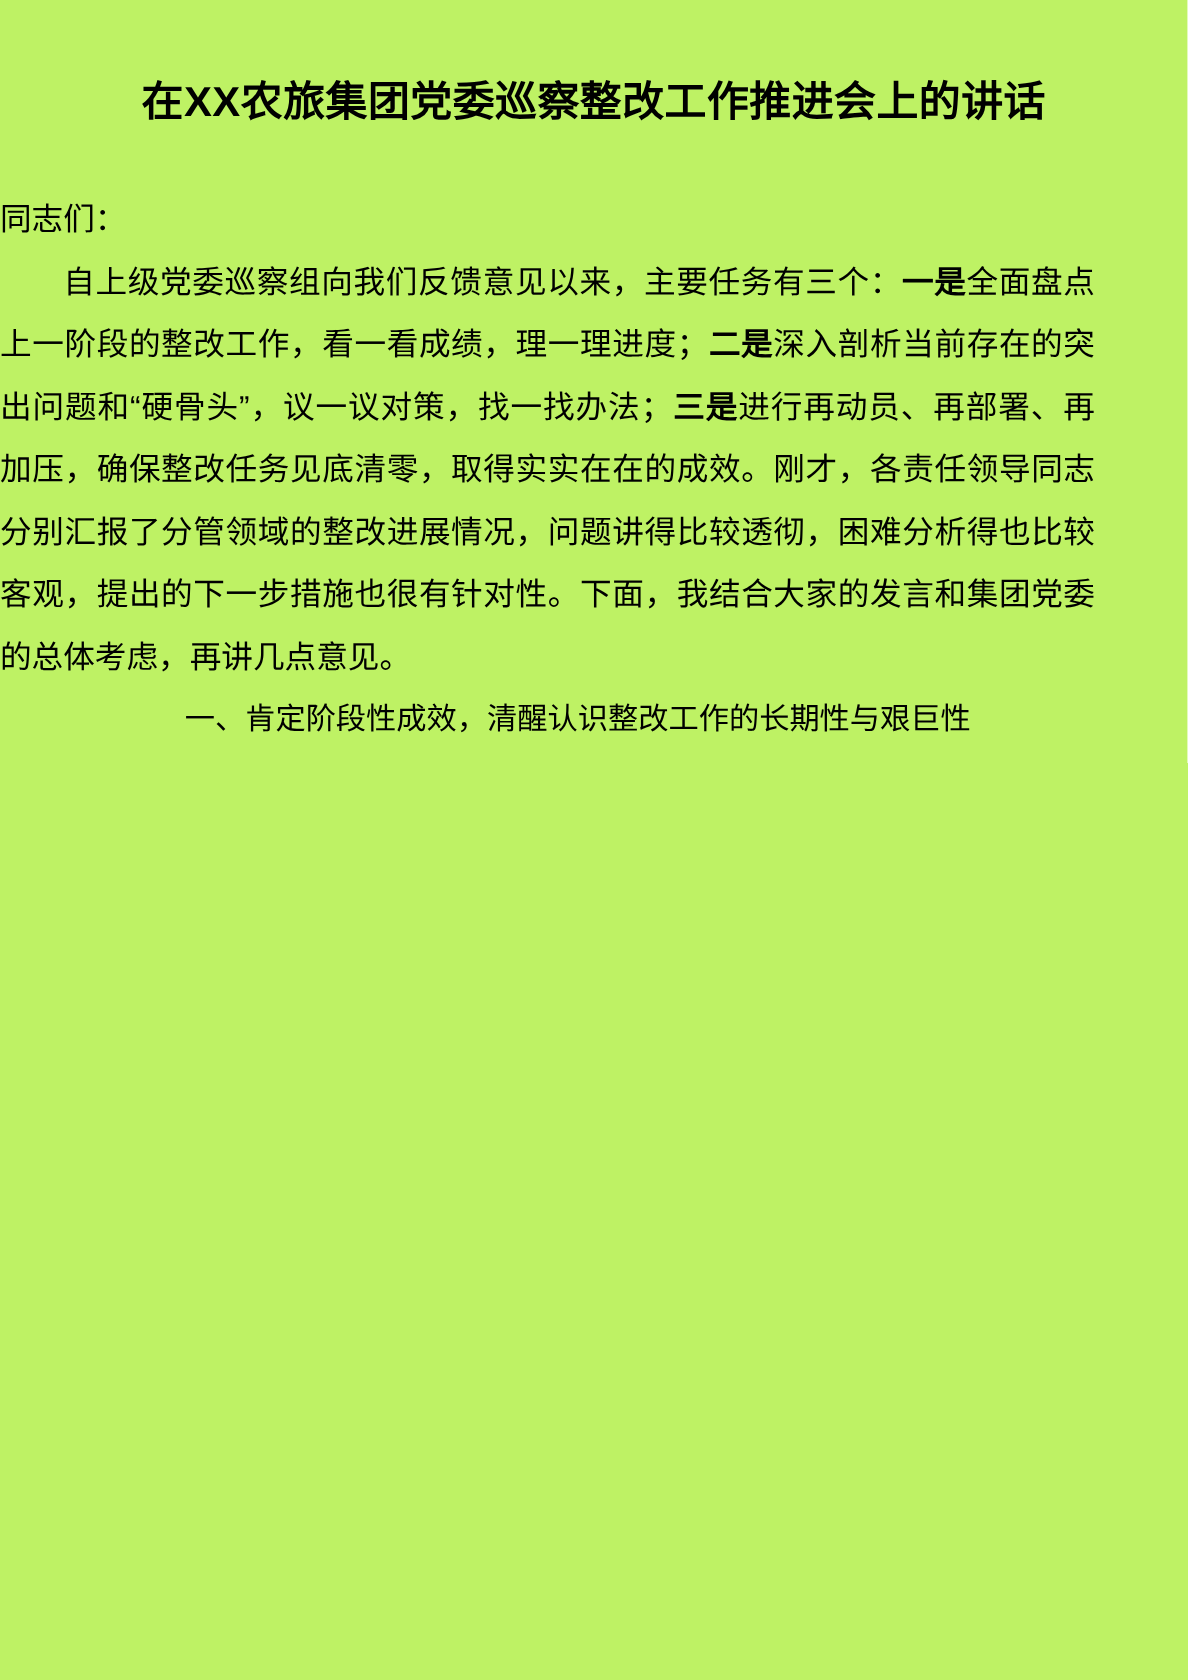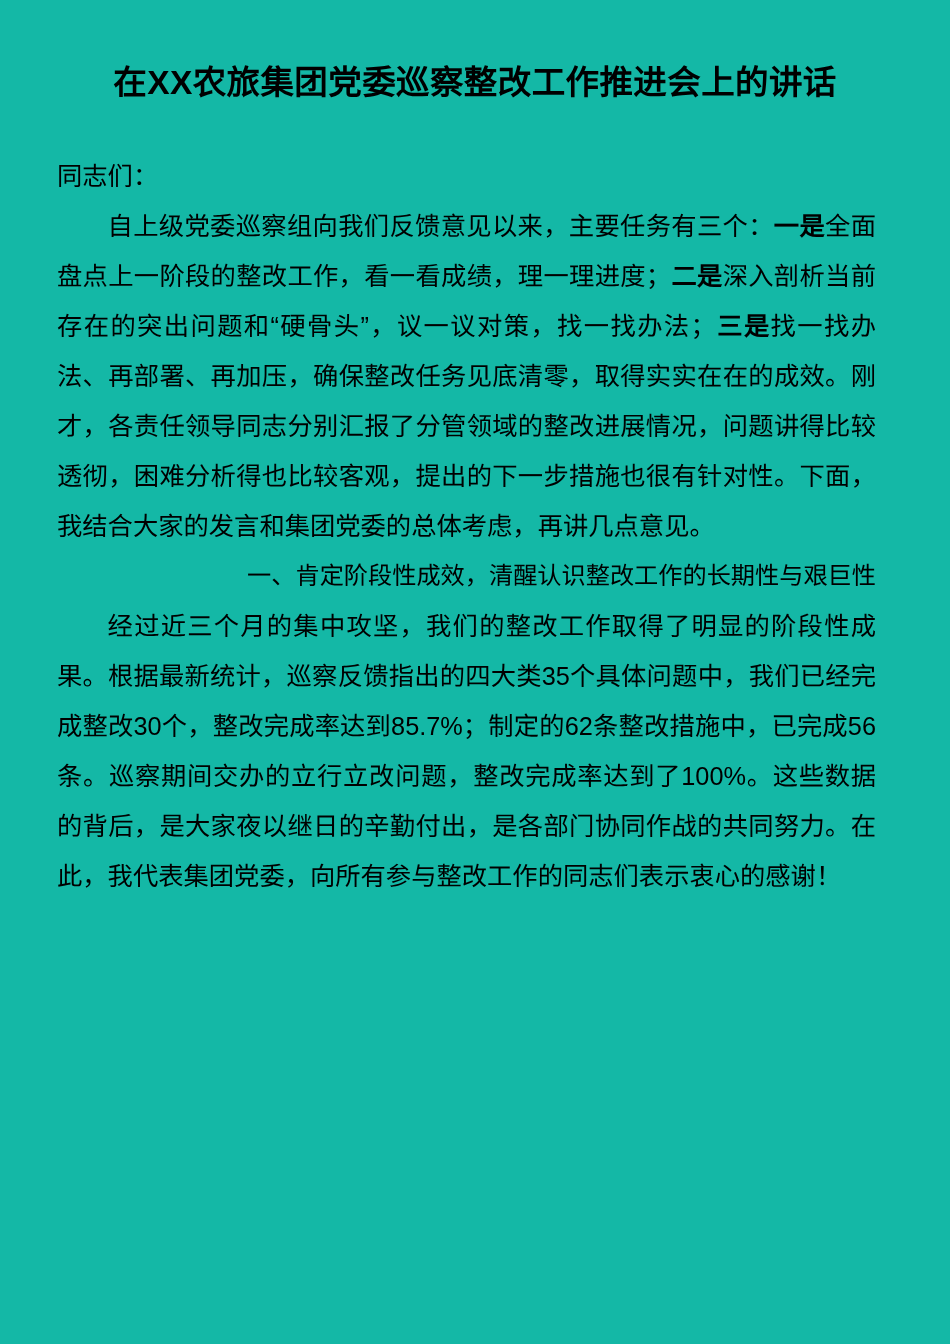--- a/index.html
+++ b/index.html
@@ -15,39 +15,38 @@
     color: #000000;
     -webkit-font-smoothing: antialiased;
   }
 
   .page {
     position: relative;
     width: 950px;
     height: 1344px;
     box-sizing: border-box;
     padding: 0;
-    background: #14b8a6;
+    background: #bef264;
   }
 
   .doc-title {
     margin: 0;
     padding: 0;
     text-align: center;
     font-size: 33.5px;
     font-weight: 700;
     letter-spacing: 0.4px;
     line-height: 1.35;
     padding-top: 60px;
     padding-left: 60px;
     padding-right: 60px;
     white-space: nowrap;
   }
 
   .body-area {
-    padding-left: 57px;
     padding-right: 74px;
     padding-top: 46px;
   }
 
   p.para {
     margin: 0;
     font-size: 25.3px;
     line-height: 50px;
     text-align: justify;
     text-justify: inter-ideograph;
@@ -62,38 +61,37 @@
 
   p.indent {
     text-indent: 2em;
   }
 
   p.heading {
     text-indent: 2em;
     font-size: 24.2px;
     line-height: 50px;
     margin: 0;
-    text-align: right;
+    text-align: center;
   }
 
   b.em {
     font-weight: 700;
   }
 </style>
 </head>
 <body>
 
 <div class="page">
 
   <h1 class="doc-title">在XX农旅集团党委巡察整改工作推进会上的讲话</h1>
 
   <div class="body-area">
 
     <p class="para salutation">同志们：</p>
 
     <div>
-      <p class="para indent"><span>自上级党委巡察组向我们反馈意见以来，主要任务有三个：</span><b class="em">一是</b><span>全面盘点上一阶段的整改工作，看一看成绩，理一理进度；</span><b class="em">二是</b><span>深入剖析当前存在的突出问题和“硬骨头”，议一议对策，找一找办法；</span><b class="em">三是</b><span>找一找办法、再部署、再加压，确保整改任务见底清零，取得实实在在的成效。刚才，各责任领导同志分别汇报了分管领域的整改进展情况，问题讲得比较透彻，困难分析得也比较客观，提出的下一步措施也很有针对性。下面，我结合大家的发言和集团党委的总体考虑，再讲几点意见。</span></p>
+      <p class="para indent"><span>自上级党委巡察组向我们反馈意见以来，主要任务有三个：</span><b class="em">一是</b><span>全面盘点上一阶段的整改工作，看一看成绩，理一理进度；</span><b class="em">二是</b><span>深入剖析当前存在的突出问题和“硬骨头”，议一议对策，找一找办法；</span><b class="em">三是</b><span>进行再动员、再部署、再加压，确保整改任务见底清零，取得实实在在的成效。刚才，各责任领导同志分别汇报了分管领域的整改进展情况，问题讲得比较透彻，困难分析得也比较客观，提出的下一步措施也很有针对性。下面，我结合大家的发言和集团党委的总体考虑，再讲几点意见。</span></p>
       <p class="heading"><span>一、肯定阶段性成效，清醒认识整改工作的长期性与艰巨性</span></p>
-      <p class="para indent"><span>经过近三个月的集中攻坚，我们的整改工作取得了明显的阶段性成果。根据最新统计，巡察反馈指出的四大类35个具体问题中，我们已经完成整改30个，整改完成率达到85.7%；制定的62条整改措施中，已完成56条。巡察期间交办的立行立改问题，整改完成率达到了100%。这些数据的背后，是大家夜以继日的辛勤付出，是各部门协同作战的共同努力。在此，我代表集团党委，向所有参与整改工作的同志们表示衷心的感谢！</span></p>
     </div>
 
   </div>
 </div>
 
 </body></html>

